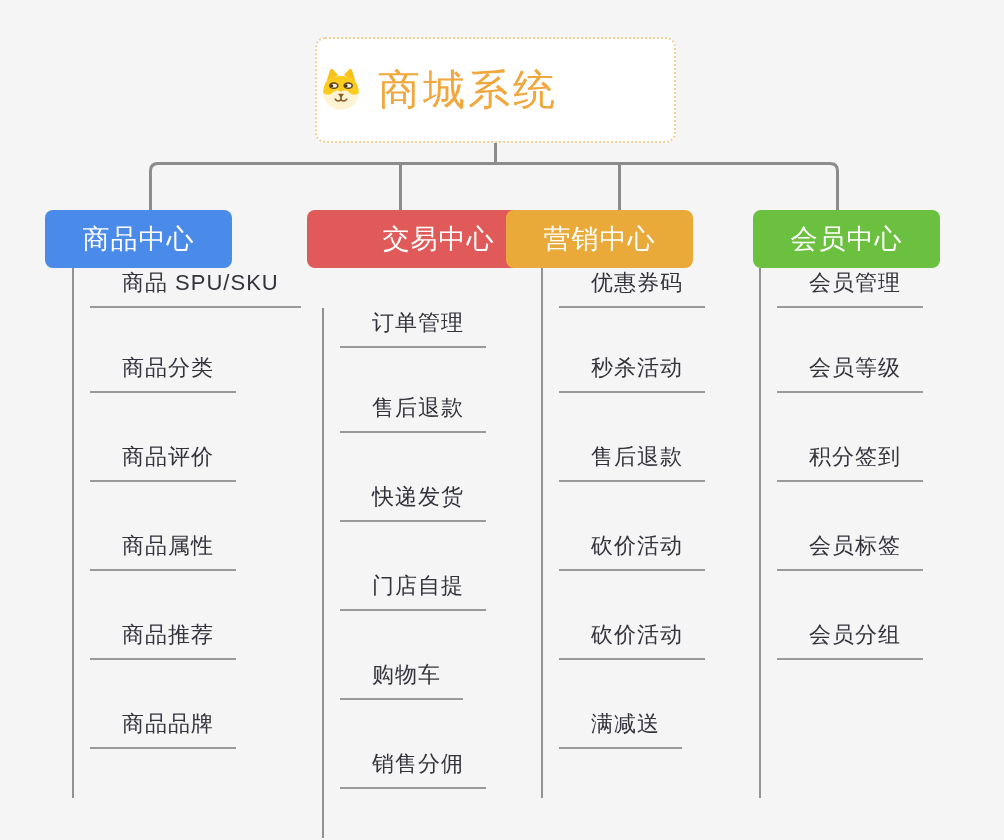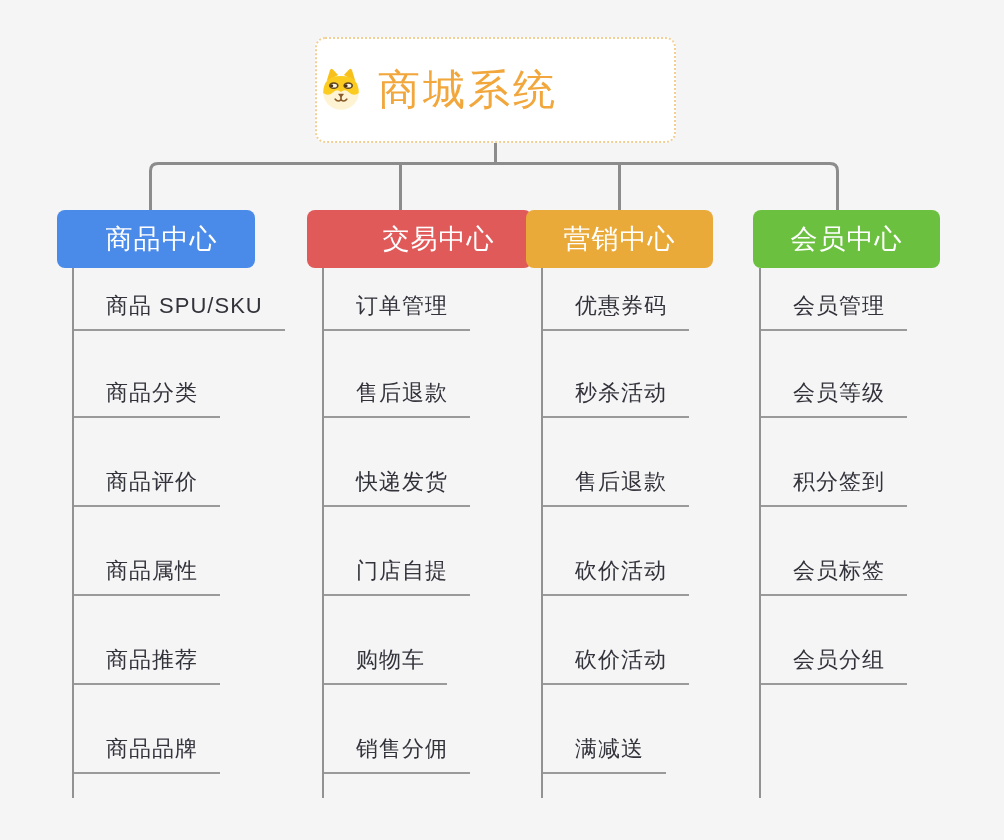--- a/index.html
+++ b/index.html
@@ -31,40 +31,41 @@
 
   
   .branch-box {
     position:absolute; top:210px; width:187px; height:58px;
     border-radius:8px;
     display:flex; align-items:center; justify-content:center;
   }
   .branch-label {
     color:#FFFFFF; font-size:27px; letter-spacing:1px; white-space:nowrap;
   }
-  .bpos-0 { left:57px;padding-left:11px; }
+  .bpos-0 { left:45px; }
   .bpos-1 { left:307px; }
-  .bpos-2 { left:526px;text-align:right; }
+  .bpos-2 { left:506px;text-align:right; }
   .bpos-3 { left:744px; }
 
   
   .leaf-col {
     position:absolute; top:268px; height:530px;
     border-left:2px solid #929292;
     box-sizing:border-box;
   }
   .cpos-0 { left:72px; }
-  .cpos-1 { left:322px; }
+  .cpos-1 { left:322px;margin-top:40px; }
   .cpos-2 { left:541px; }
   .cpos-3 { left:759px; }
 
   .leaf {
     height:89px;
-    display:flex; align-items:center;
+    display:flex; align-items:flex-start;
     width:max-content;
+    padding-left:16px;
   }
   .leaf:first-child { height:85px; }
   .leaf-label {
     border-bottom:2px solid #9A9A9A;
     padding:0 22px 8px 32px;
     font-size:22px; letter-spacing:1px;
     color:#33333B; white-space:nowrap;
   }
 </style>
 </head>

